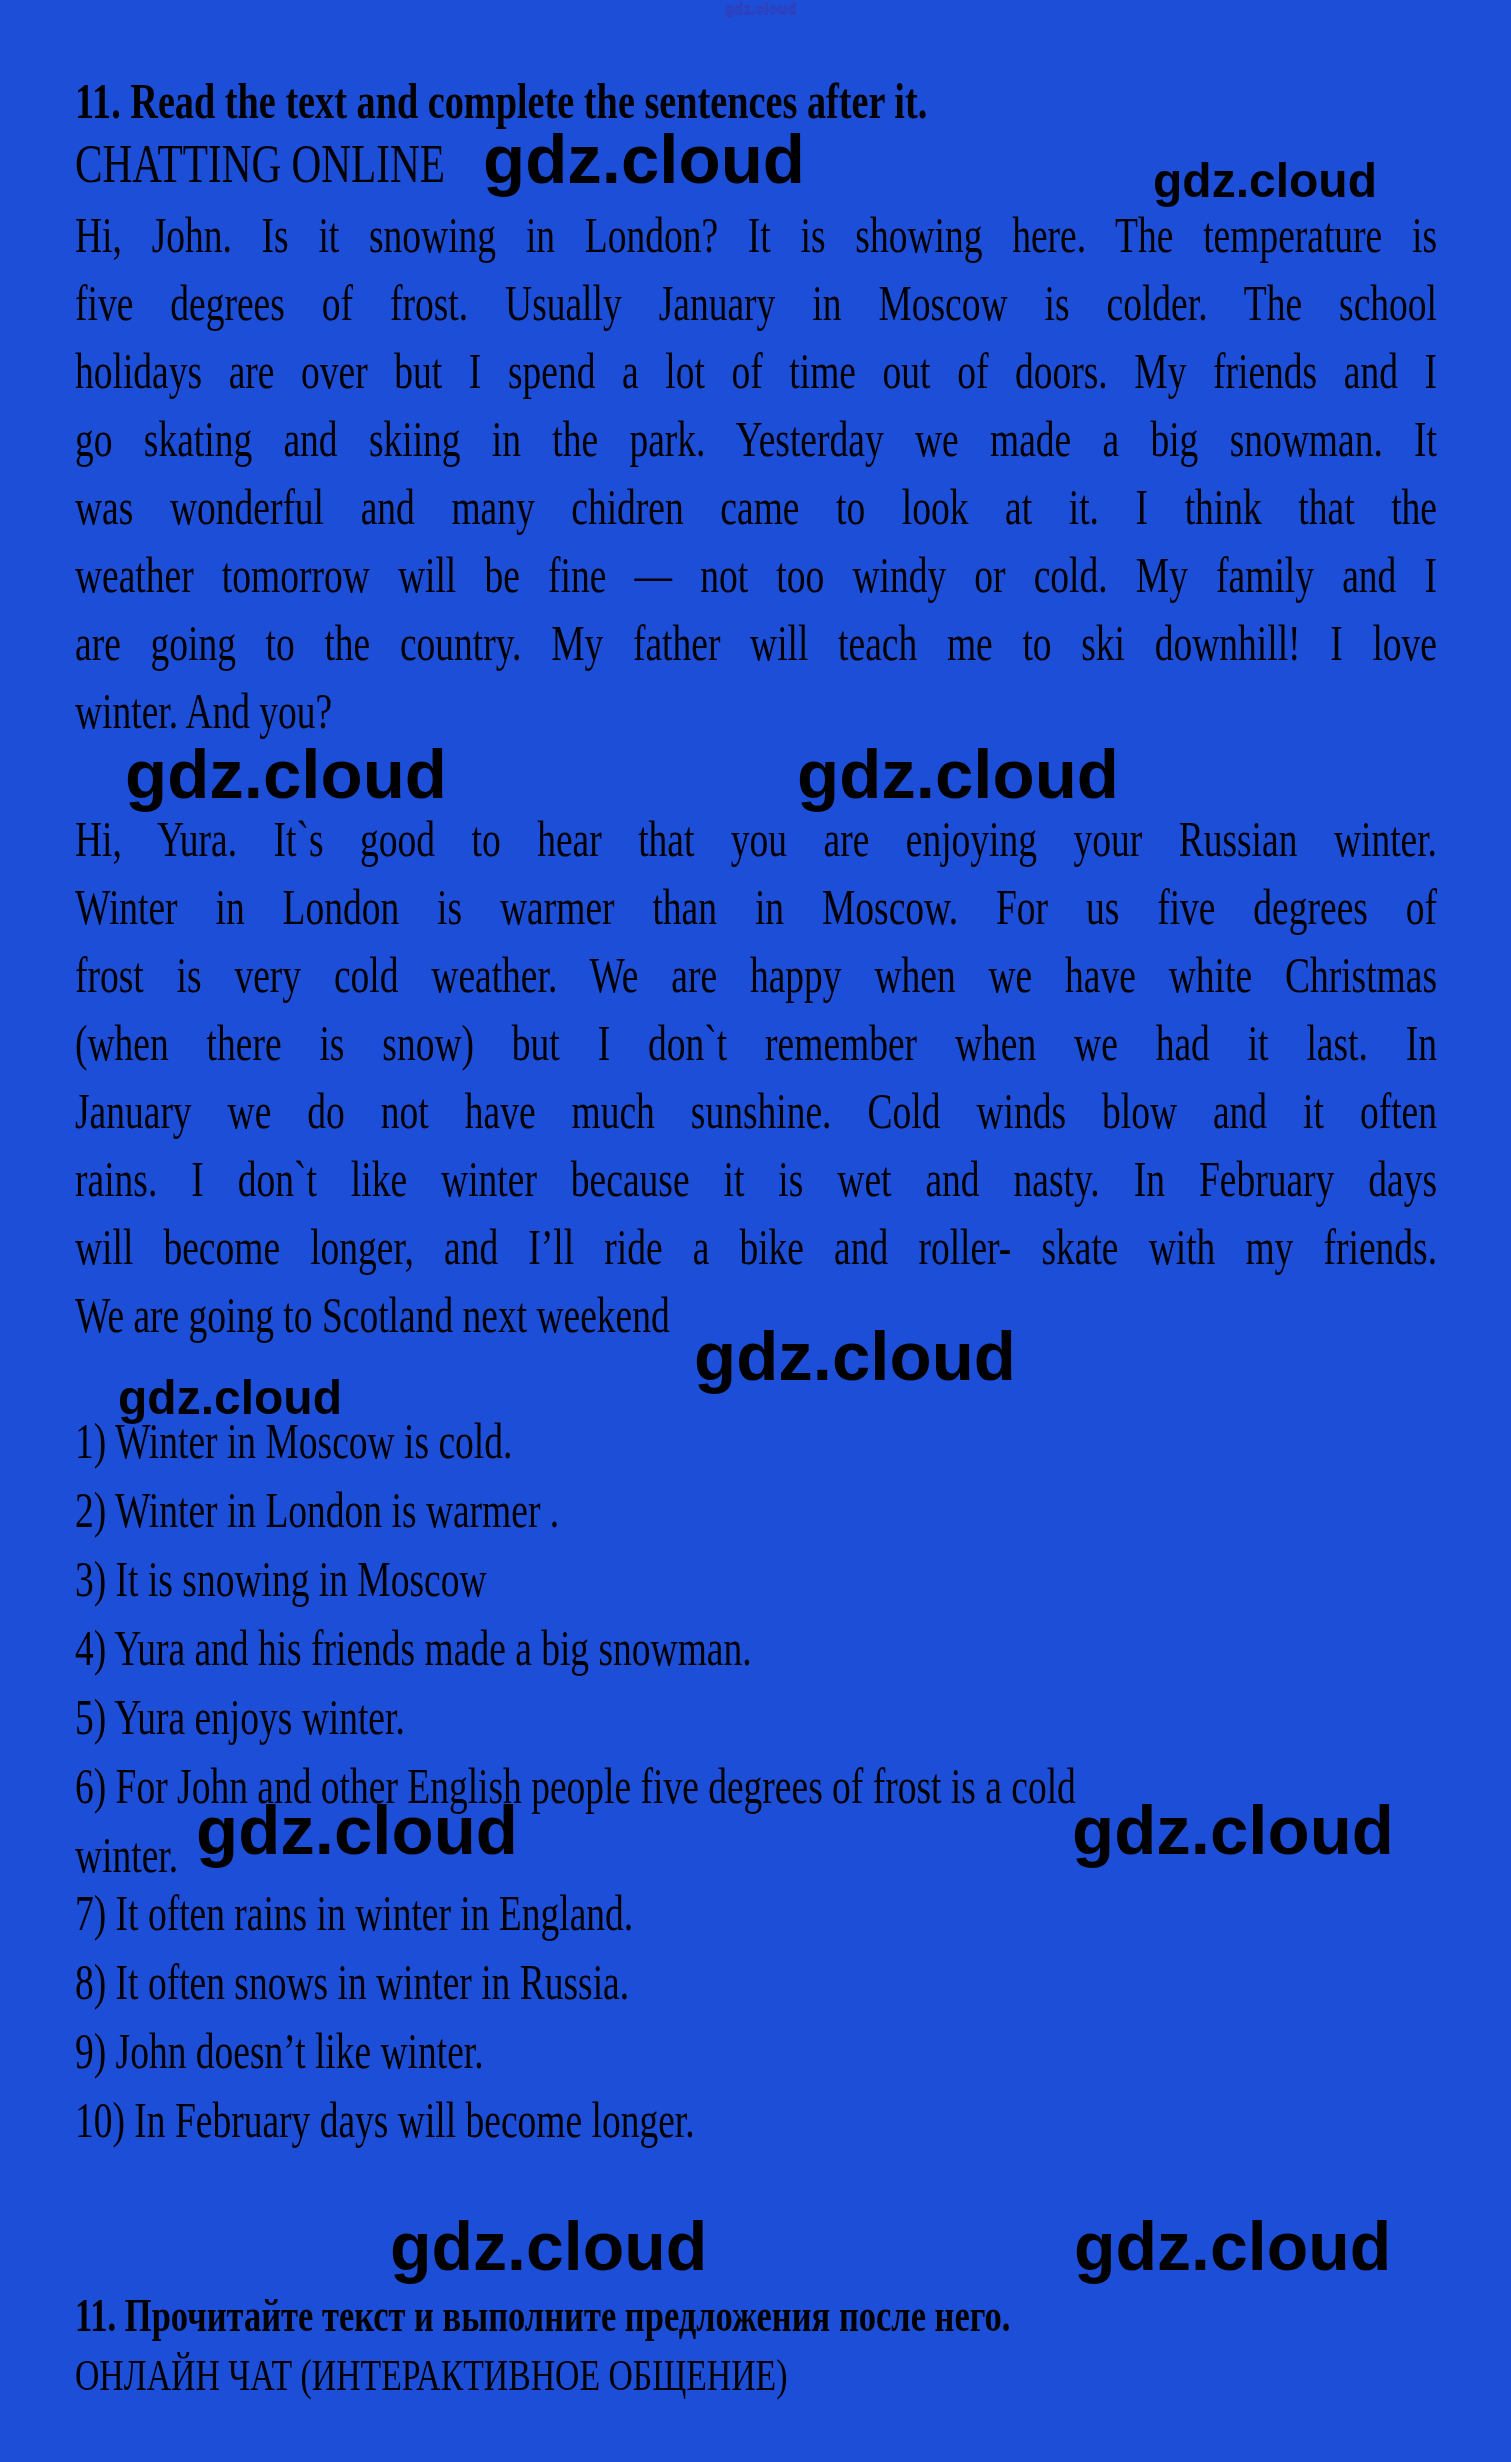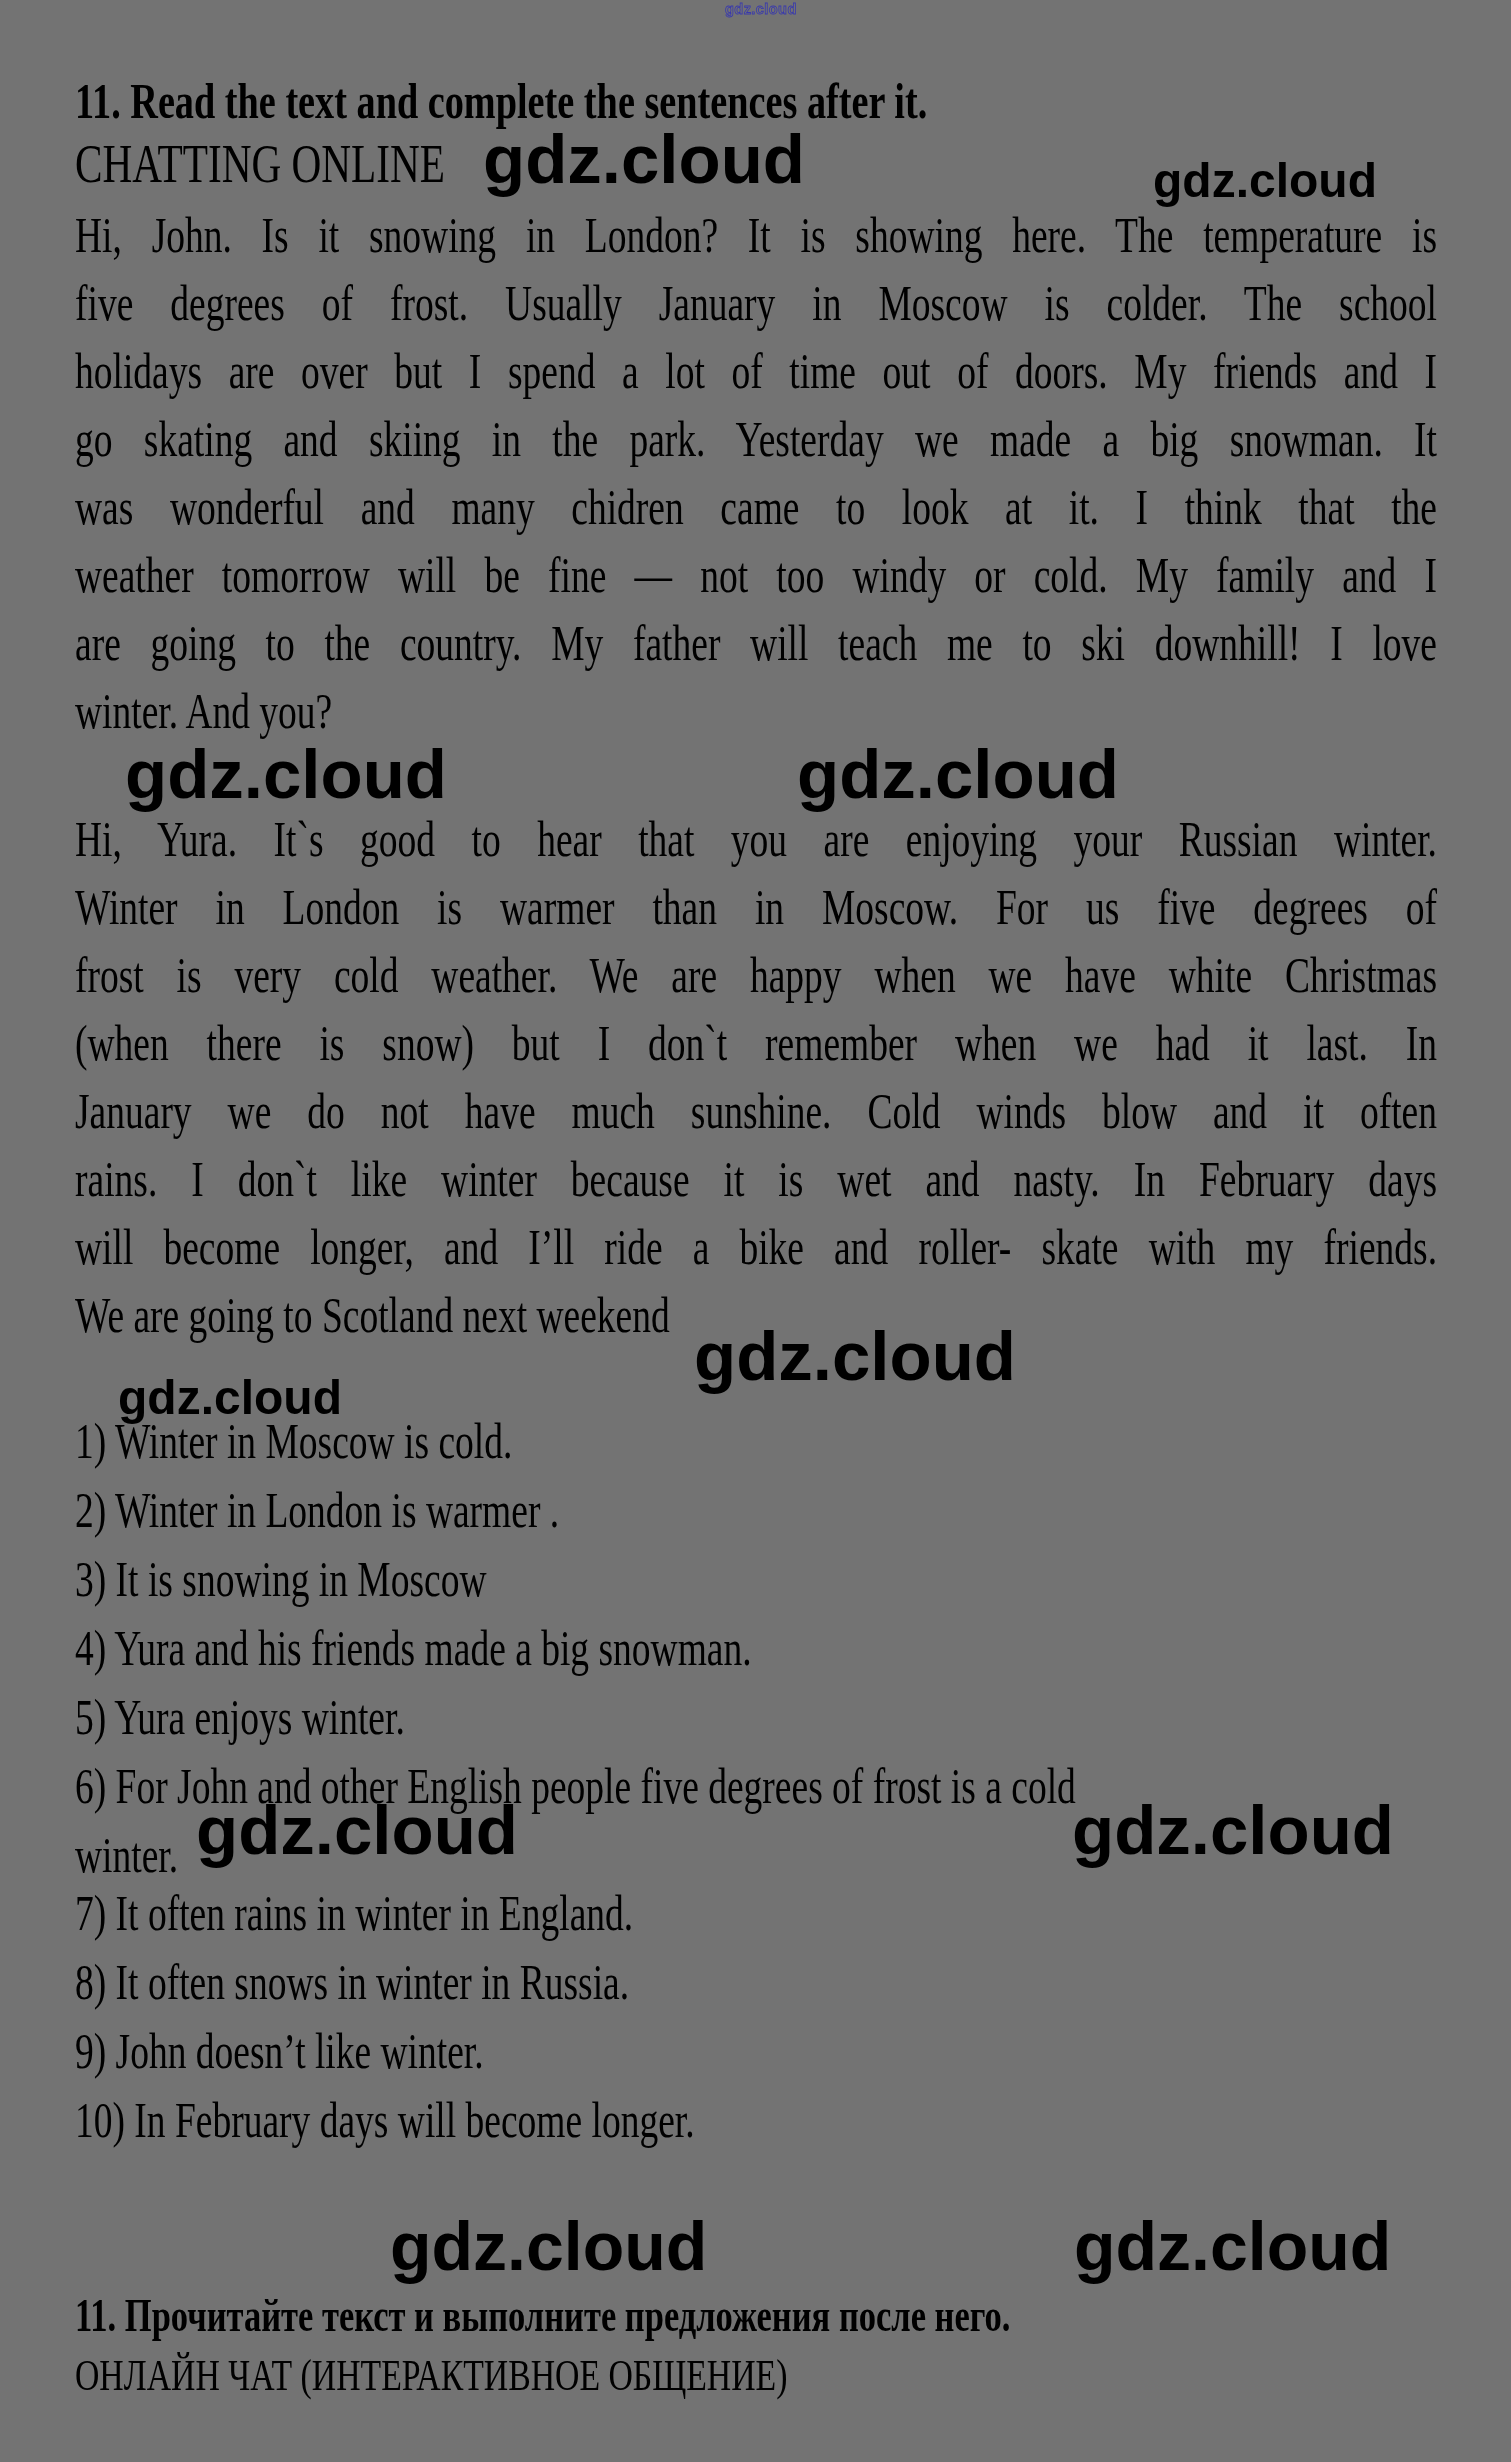--- a/index.html
+++ b/index.html
@@ -1,20 +1,20 @@
 <!DOCTYPE html>
 <html style="font-size:12.3px"><head>
 <meta charset="utf-8">
 <style>
   html,body{margin:0;padding:0;background:#ffffff;}
   .page{
     position:relative;
     width:1512px;
     height:2462px;
-    background:#737373;
+    background:#1d4ed8;
     overflow:hidden;
     color:#000;
     font-family:"Liberation Serif", serif;
   }
   
   .cond{transform:scaleX(0.75);transform-origin:0 0;}
   .h-en{
     position:absolute;left:75px;top:76px;margin:0;
     font-size:51px;line-height:1;font-weight:700;white-space:nowrap;
   }

